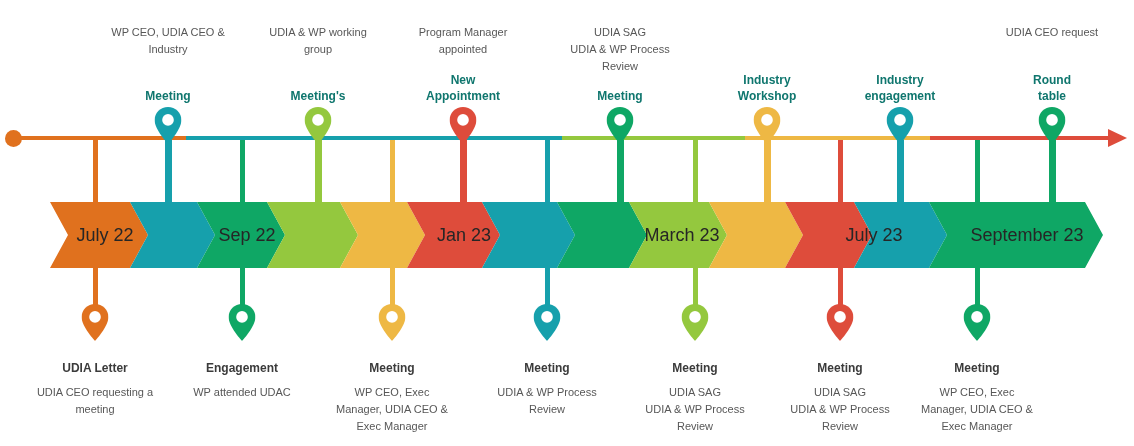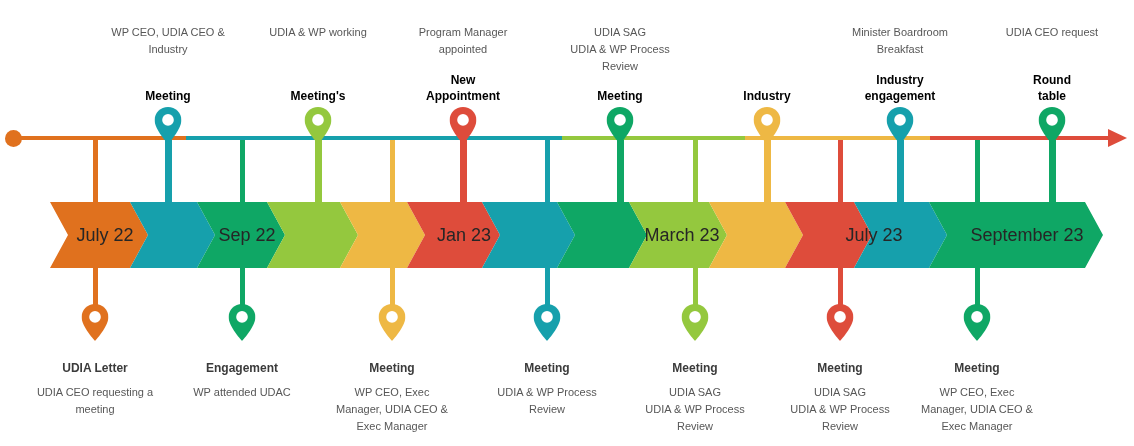--- a/index.html
+++ b/index.html
@@ -28,21 +28,21 @@
   .chevron{position:absolute;top:202px;height:66px;z-index:3;
     clip-path:polygon(0 0,calc(100% - 18px) 0,100% 50%,calc(100% - 18px) 100%,0 100%,18px 50%);}
   .band-label{position:absolute;top:224px;transform:translateX(-50%);z-index:4;
     font-size:18px;line-height:22px;color:#262626;white-space:nowrap;}
 
   
   .tm{position:absolute;top:12px;height:134px;width:140px;z-index:5;}
   .tm .detail{position:absolute;top:12px;left:-10px;right:-10px;text-align:center;
     font-size:11px;line-height:17px;color:#575757;}
   .tm .title{position:absolute;bottom:42px;left:-10px;right:-10px;text-align:center;
-    font-size:12px;line-height:16px;font-weight:bold;color:#000000;}
+    font-size:12px;line-height:16px;font-weight:bold;color:#0f766e;}
   .tm .pin{position:absolute;left:50%;transform:translateX(-50%);top:95px;}
 
   .bm{position:absolute;top:268px;height:132px;width:160px;z-index:5;}
   .bm .pin{position:absolute;left:50%;transform:translateX(-50%);top:36px;}
   .bm .title{position:absolute;top:92px;left:-10px;right:-10px;text-align:center;
     font-size:12px;line-height:16px;font-weight:bold;color:#3b3b3b;}
   .bm .detail{position:absolute;top:116px;left:-14px;right:-14px;text-align:center;
     font-size:11px;line-height:17px;color:#575757;}
   .detail span,.title span{display:block;}
 </style>
@@ -104,20 +104,21 @@
   </div>
   <svg class="pin c-teal" width="27" height="37" viewBox="0 0 24 33">
       <path d="M12 0C5.4 0 0 5.2 0 11.6 0 20 12 33 12 33s12-13 12-21.4C24 5.2 18.6 0 12 0z" fill="currentColor"></path>
       <circle cx="12" cy="11.5" r="5.2" fill="#ffffff"></circle>
     </svg>
 </div>
 
 <div class="tm" style="left:248px">
   <div class="detail">
     <span>UDIA &amp; WP working</span>
+    <span>group</span>
   </div>
   <div class="title">
     <span>Meeting's</span>
   </div>
   <svg class="pin c-lime" width="27" height="37" viewBox="0 0 24 33">
       <path d="M12 0C5.4 0 0 5.2 0 11.6 0 20 12 33 12 33s12-13 12-21.4C24 5.2 18.6 0 12 0z" fill="currentColor"></path>
       <circle cx="12" cy="11.5" r="5.2" fill="#ffffff"></circle>
     </svg>
 </div>
 
@@ -147,32 +148,29 @@
   </div>
   <svg class="pin c-green" width="27" height="37" viewBox="0 0 24 33">
       <path d="M12 0C5.4 0 0 5.2 0 11.6 0 20 12 33 12 33s12-13 12-21.4C24 5.2 18.6 0 12 0z" fill="currentColor"></path>
       <circle cx="12" cy="11.5" r="5.2" fill="#ffffff"></circle>
     </svg>
 </div>
 
 <div class="tm" style="left:697px">
   <div class="title">
     <span>Industry</span>
+    <span>Workshop</span>
   </div>
   <svg class="pin c-yellow" width="27" height="37" viewBox="0 0 24 33">
       <path d="M12 0C5.4 0 0 5.2 0 11.6 0 20 12 33 12 33s12-13 12-21.4C24 5.2 18.6 0 12 0z" fill="currentColor"></path>
       <circle cx="12" cy="11.5" r="5.2" fill="#ffffff"></circle>
     </svg>
 </div>
 
 <div class="tm" style="left:830px">
-  <div class="detail">
-    <span>Minister Boardroom</span>
-    <span>Breakfast</span>
-  </div>
   <div class="title">
     <span>Industry</span>
     <span>engagement</span>
   </div>
   <svg class="pin c-teal" width="27" height="37" viewBox="0 0 24 33">
       <path d="M12 0C5.4 0 0 5.2 0 11.6 0 20 12 33 12 33s12-13 12-21.4C24 5.2 18.6 0 12 0z" fill="currentColor"></path>
       <circle cx="12" cy="11.5" r="5.2" fill="#ffffff"></circle>
     </svg>
 </div>
 

